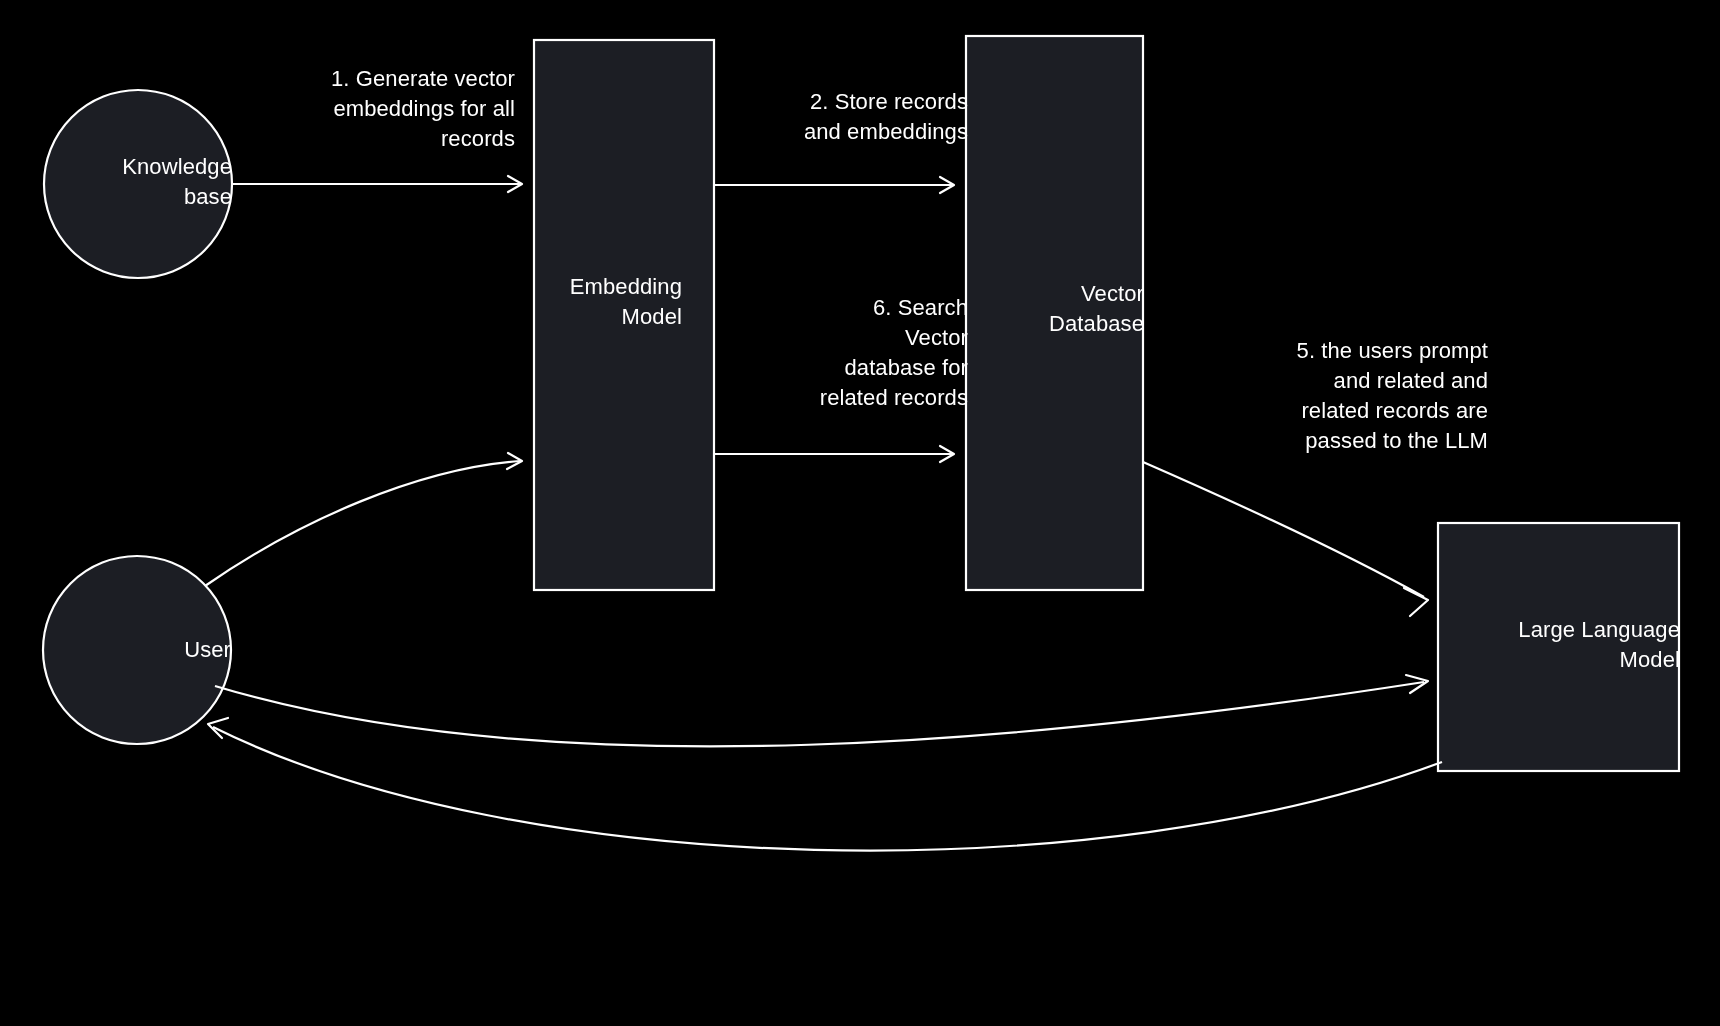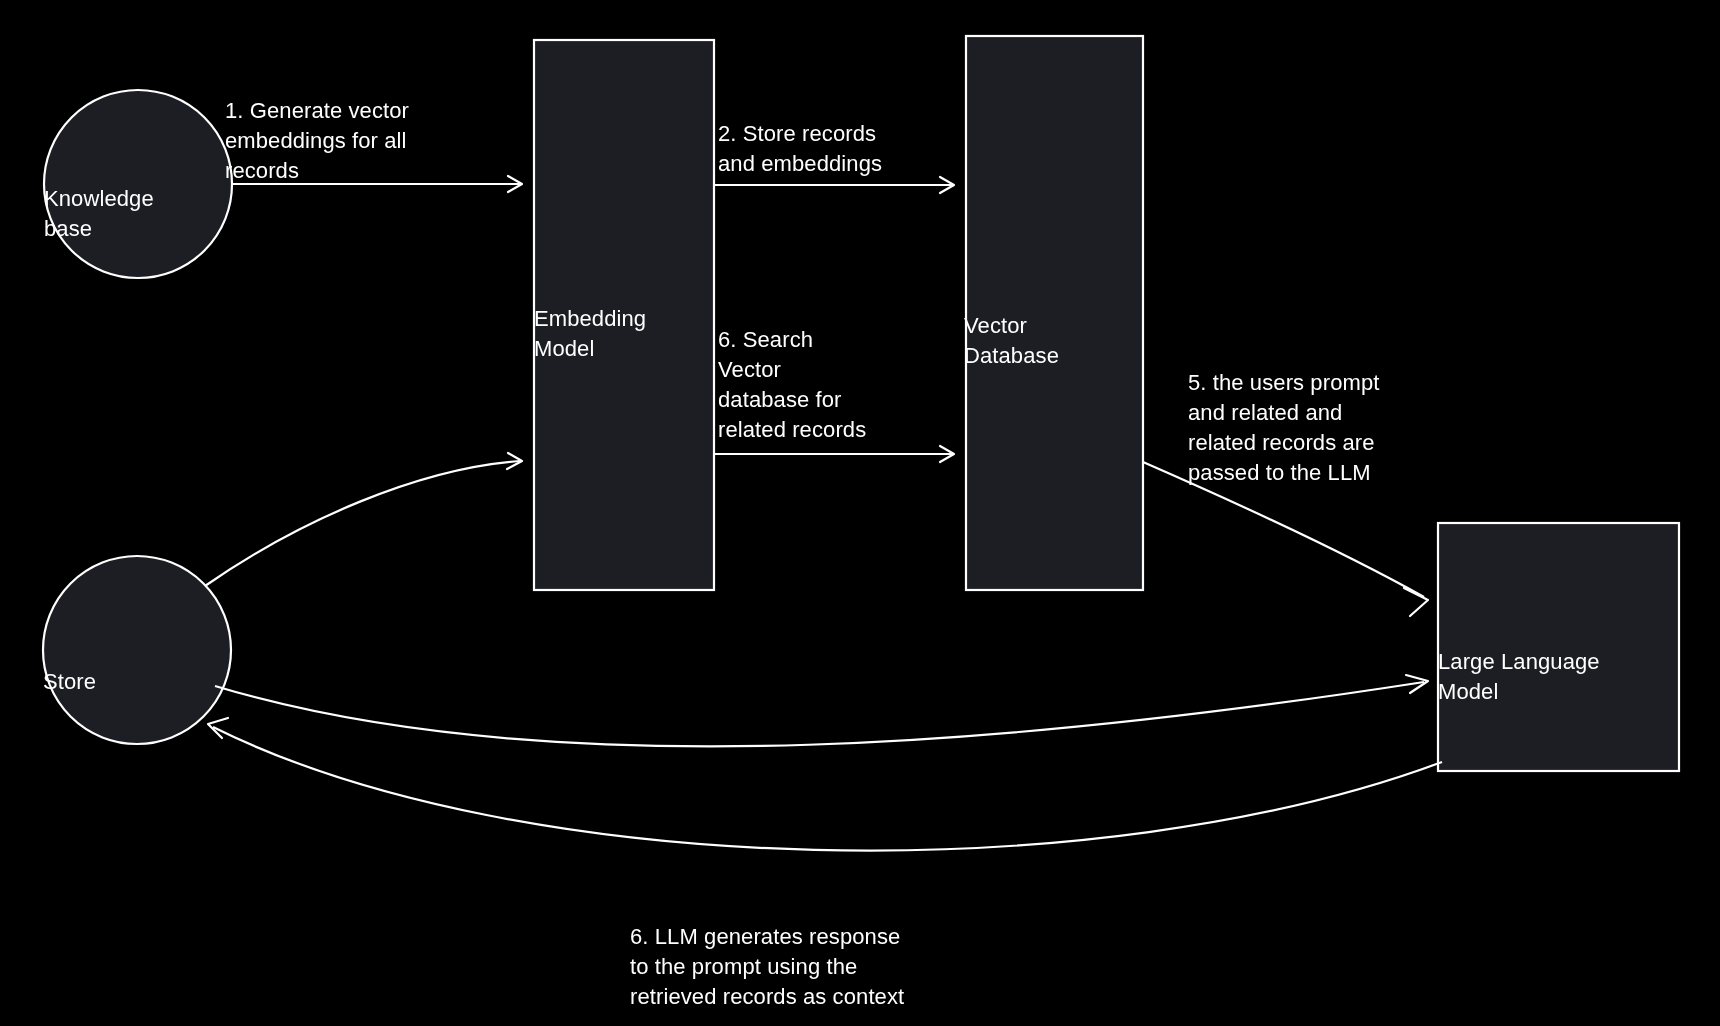--- a/index.html
+++ b/index.html
@@ -41,25 +41,24 @@
     fill: none;
     stroke: #ffffff;
     stroke-width: 2.2;
     stroke-linecap: round;
     stroke-linejoin: round;
   }
   .node-label, .edge-label {
     position: absolute;
     color: #ffffff;
     font-family: "Liberation Sans", sans-serif;
-    text-align: left;
+    text-align: right;
     line-height: 1.36;
     white-space: pre-line;
     letter-spacing: 0.1px;
-    margin-top: 32px;
   }
   .node-label {
     font-size: 22px;
   }
   .edge-label {
     font-size: 22px;
   }
 </style>
 </head>
 <body>
@@ -111,21 +110,21 @@
     <g>
       <path class="edge-line" d="M 1442 762 C 1100 890, 520 880, 213 727"></path>
       <path class="arrow-head" d="M 228 718 L 208 724 L 222 738"></path>
     </g>
 
   </svg>
 
   <div class="node-label" style="left:44px; top:152px; width:188px;">Knowledge
 base</div>
 
-  <div class="node-label" style="left:43px; top:635px; width:188px;">Store</div>
+  <div class="node-label" style="left:43px; top:635px; width:188px;">User</div>
 
   <div class="node-label" style="left:534px; top:272px; width:148px;">Embedding
 Model</div>
 
   <div class="node-label" style="left:964px; top:279px; width:180px;">Vector
 Database</div>
 
   <div class="node-label" style="left:1438px; top:615px; width:242px;">Large Language
 Model</div>
 
@@ -140,17 +139,14 @@
   <div class="edge-label" style="left:718px; top:293px; width:250px;">6. Search
 Vector
 database for
 related records</div>
 
   <div class="edge-label" style="left:1188px; top:336px; width:300px;">5. the users prompt
 and related and
 related records are
 passed to the LLM</div>
 
-  <div class="edge-label" style="left:630px; top:890px; width:380px;">6. LLM generates response
-to the prompt using the
-retrieved records as context</div>
 
 </div>
 
 </body></html>

